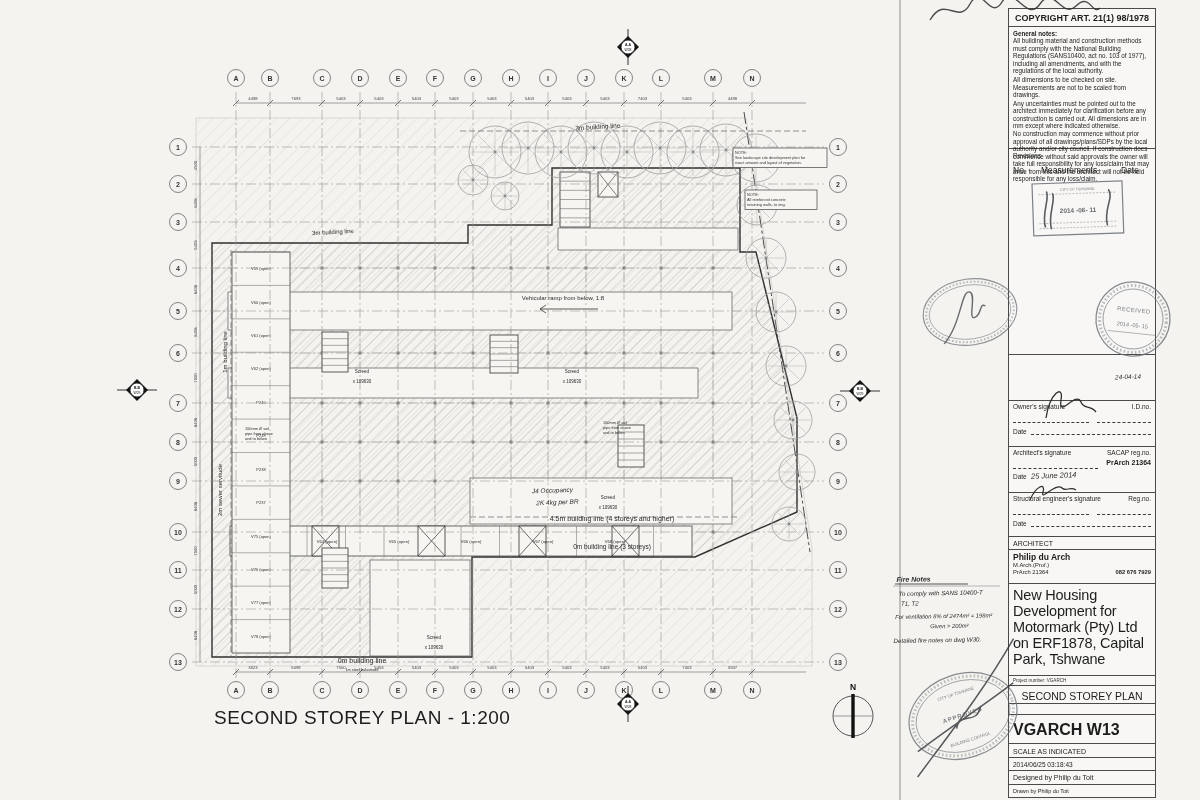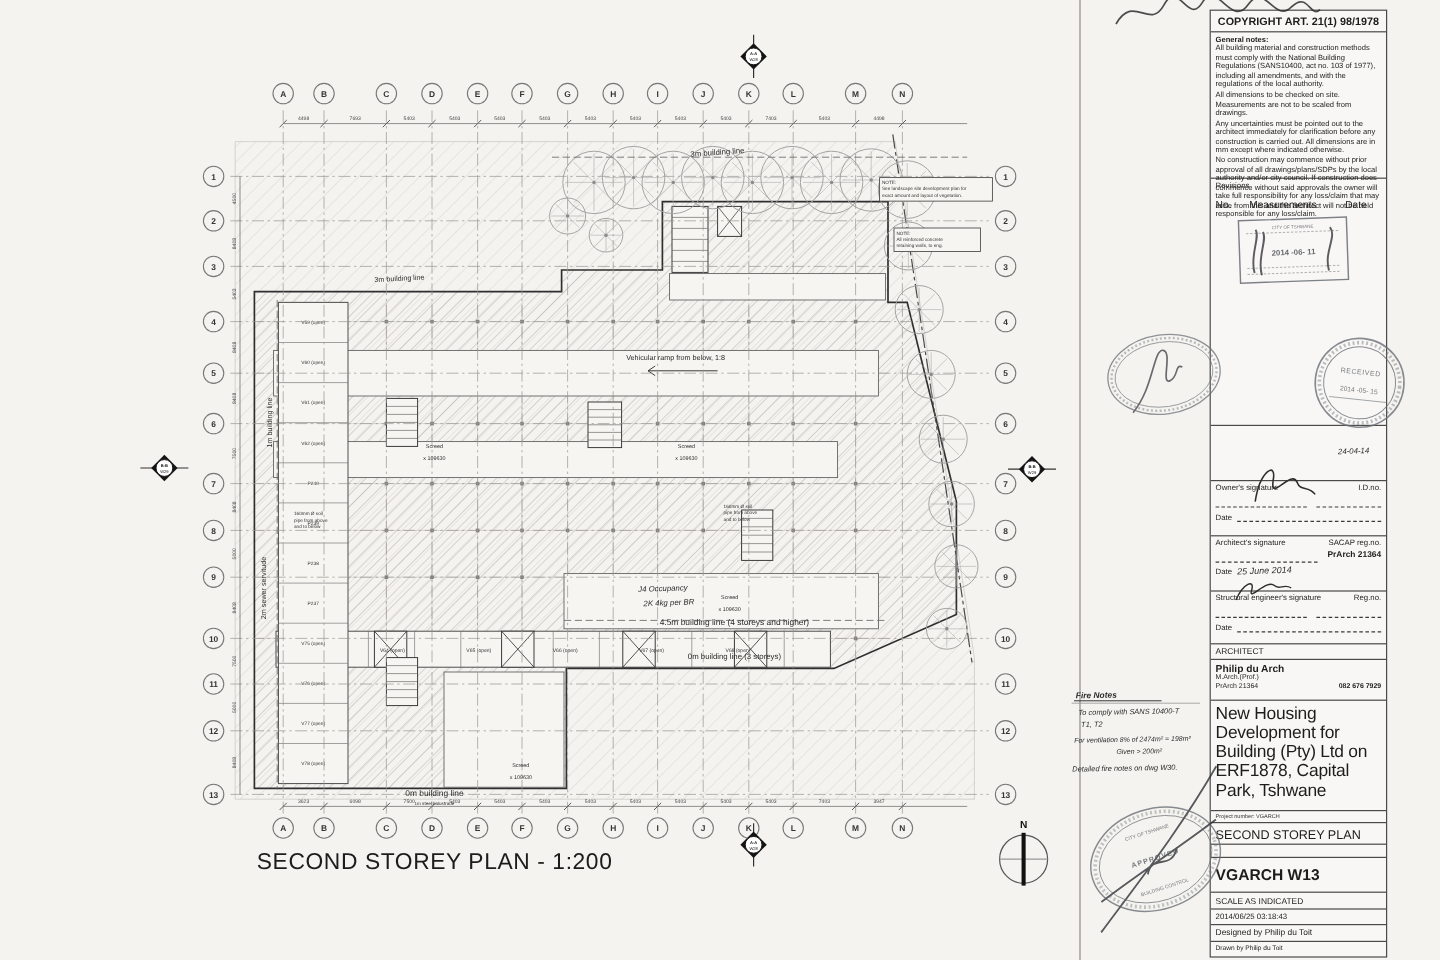--- a/index.html
+++ b/index.html
@@ -31,23 +31,23 @@
   .date-row .dash{flex:1;}
   .bold{font-weight:bold;}
   .hand{font-style:italic;color:#2e2e2e;transform:rotate(-2deg);display:inline-block;}
   .tb-archlabel{height:13px;font-size:7px;padding-top:3px;}
   .tb-archinfo{height:34px;}
   .tb-archinfo .nm{font-weight:bold;font-size:8.5px;}
   .tb-archinfo .ql{font-size:5.8px;line-height:1.2;}
   .tb-archinfo .rg{font-size:5.8px;display:flex;justify-content:space-between;}
   .tb-project{height:92px;font-size:14.5px;line-height:1.1;letter-spacing:-.2px;padding-top:4px;}
   .tb-projnum{height:10px;font-size:4.6px;color:#333;}
-  .tb-dwgtitle{height:18px;font-size:10.5px;padding-top:4px;}
+  .tb-dwgtitle{height:18px;font-size:10.5px;padding-top:4px;text-align:center;}
   .tb-spacer{height:11px;}
-  .tb-dwgno{height:29px;font-size:13px;font-weight:600;padding-top:6px;}
+  .tb-dwgno{height:29px;font-size:16px;font-weight:600;padding-top:6px;}
   .tb-scale{height:14px;font-size:7px;padding-top:4px;}
   .tb-dt{height:13px;font-size:6.5px;padding-top:3px;}
   .tb-des{height:14px;font-size:7px;padding-top:3px;}
   .tb-drawn{height:12px;font-size:5.5px;border-bottom:none;padding-top:3px;}
 </style>
 </head>
 <body>
 
 <svg id="plan-svg" width="1200" height="800" viewBox="0 0 1200 800">
   <defs>
@@ -857,21 +857,21 @@
   <div class="tb-sec tb-archlabel">ARCHITECT</div>
   <div class="tb-sec tb-archinfo">
     <div class="nm">Philip du Arch</div>
     <div class="ql">M.Arch.(Prof.)</div>
     <div class="rg">
       <span>PrArch 21364</span>
       <span class="bold">082 676 7929</span>
     </div>
   </div>
 
-  <div class="tb-sec tb-project">New Housing Development for Building (Pty) Ltd on ERF1878, Capital Park, Tshwane</div>
+  <div class="tb-sec tb-project">New Housing Development for Motormark (Pty) Ltd on ERF1878, Capital Park, Tshwane</div>
   <div class="tb-sec tb-projnum">Project number: VGARCH</div>
   <div class="tb-sec tb-dwgtitle">SECOND STOREY PLAN</div>
   <div class="tb-sec tb-spacer"></div>
   <div class="tb-sec tb-dwgno">VGARCH W13</div>
   <div class="tb-sec tb-scale">SCALE AS INDICATED</div>
   <div class="tb-sec tb-dt">2014/06/25 03:18:43</div>
   <div class="tb-sec tb-des">Designed by Philip du Toit</div>
   <div class="tb-sec tb-drawn">Drawn by Philip du Toit</div>
 </div>
 

